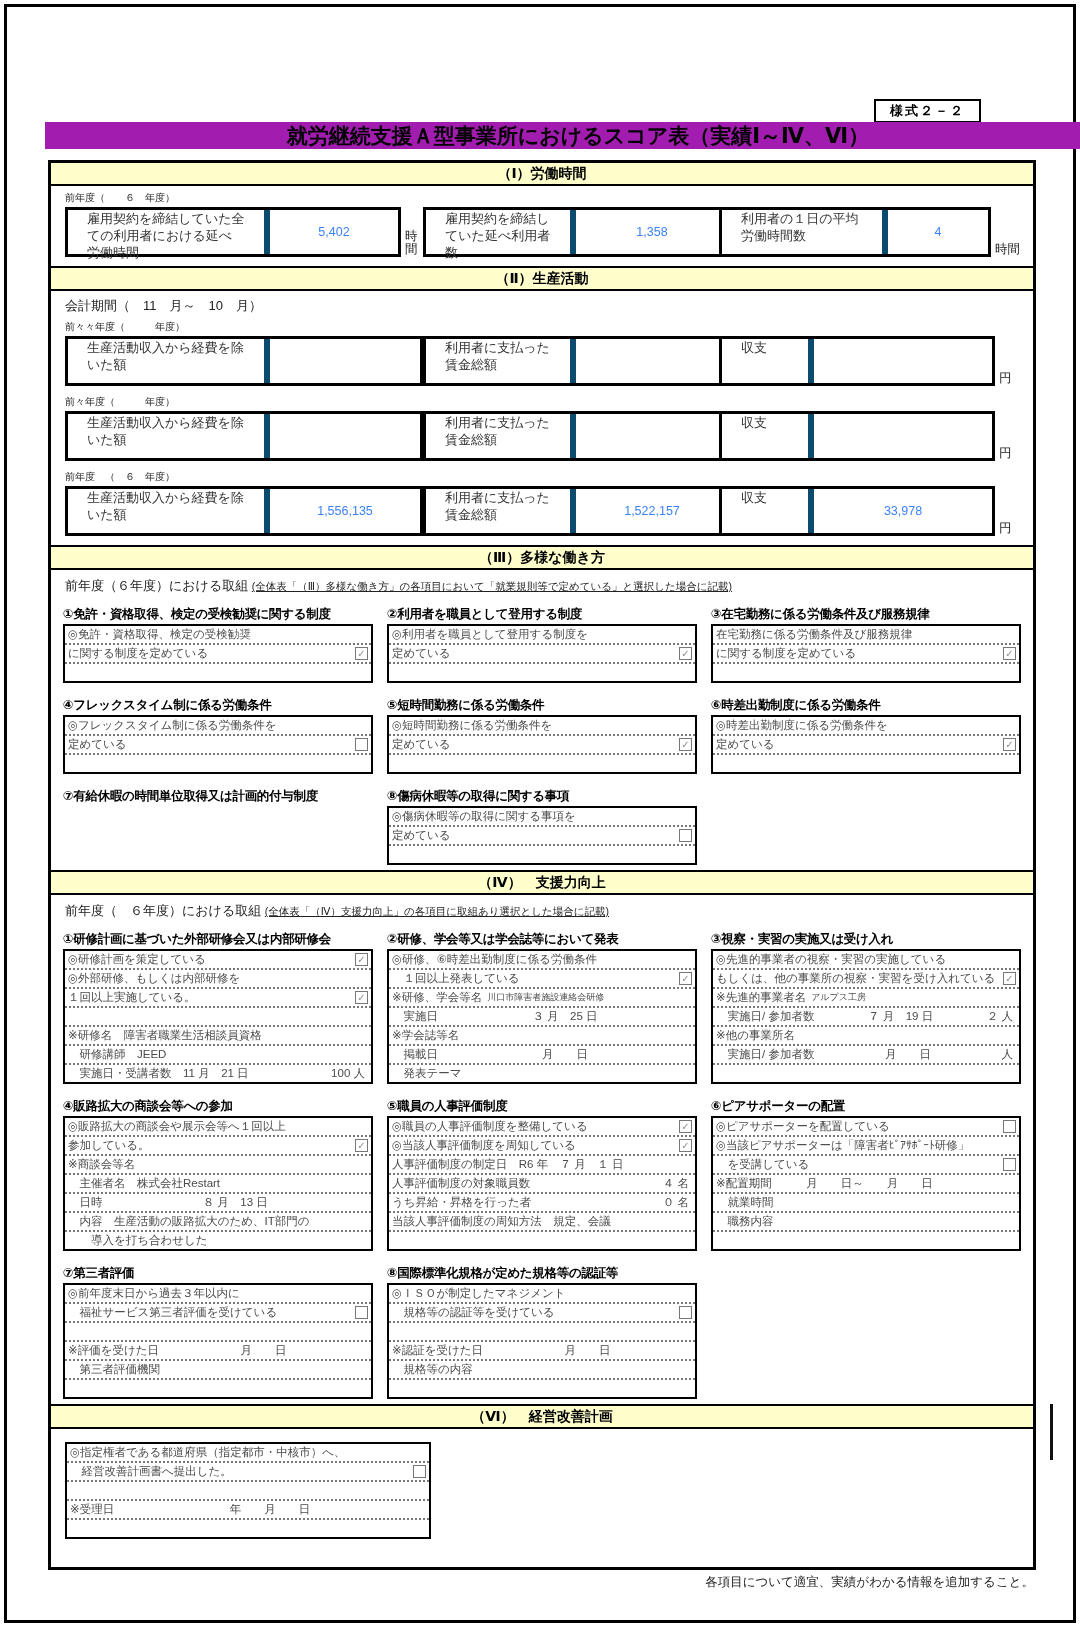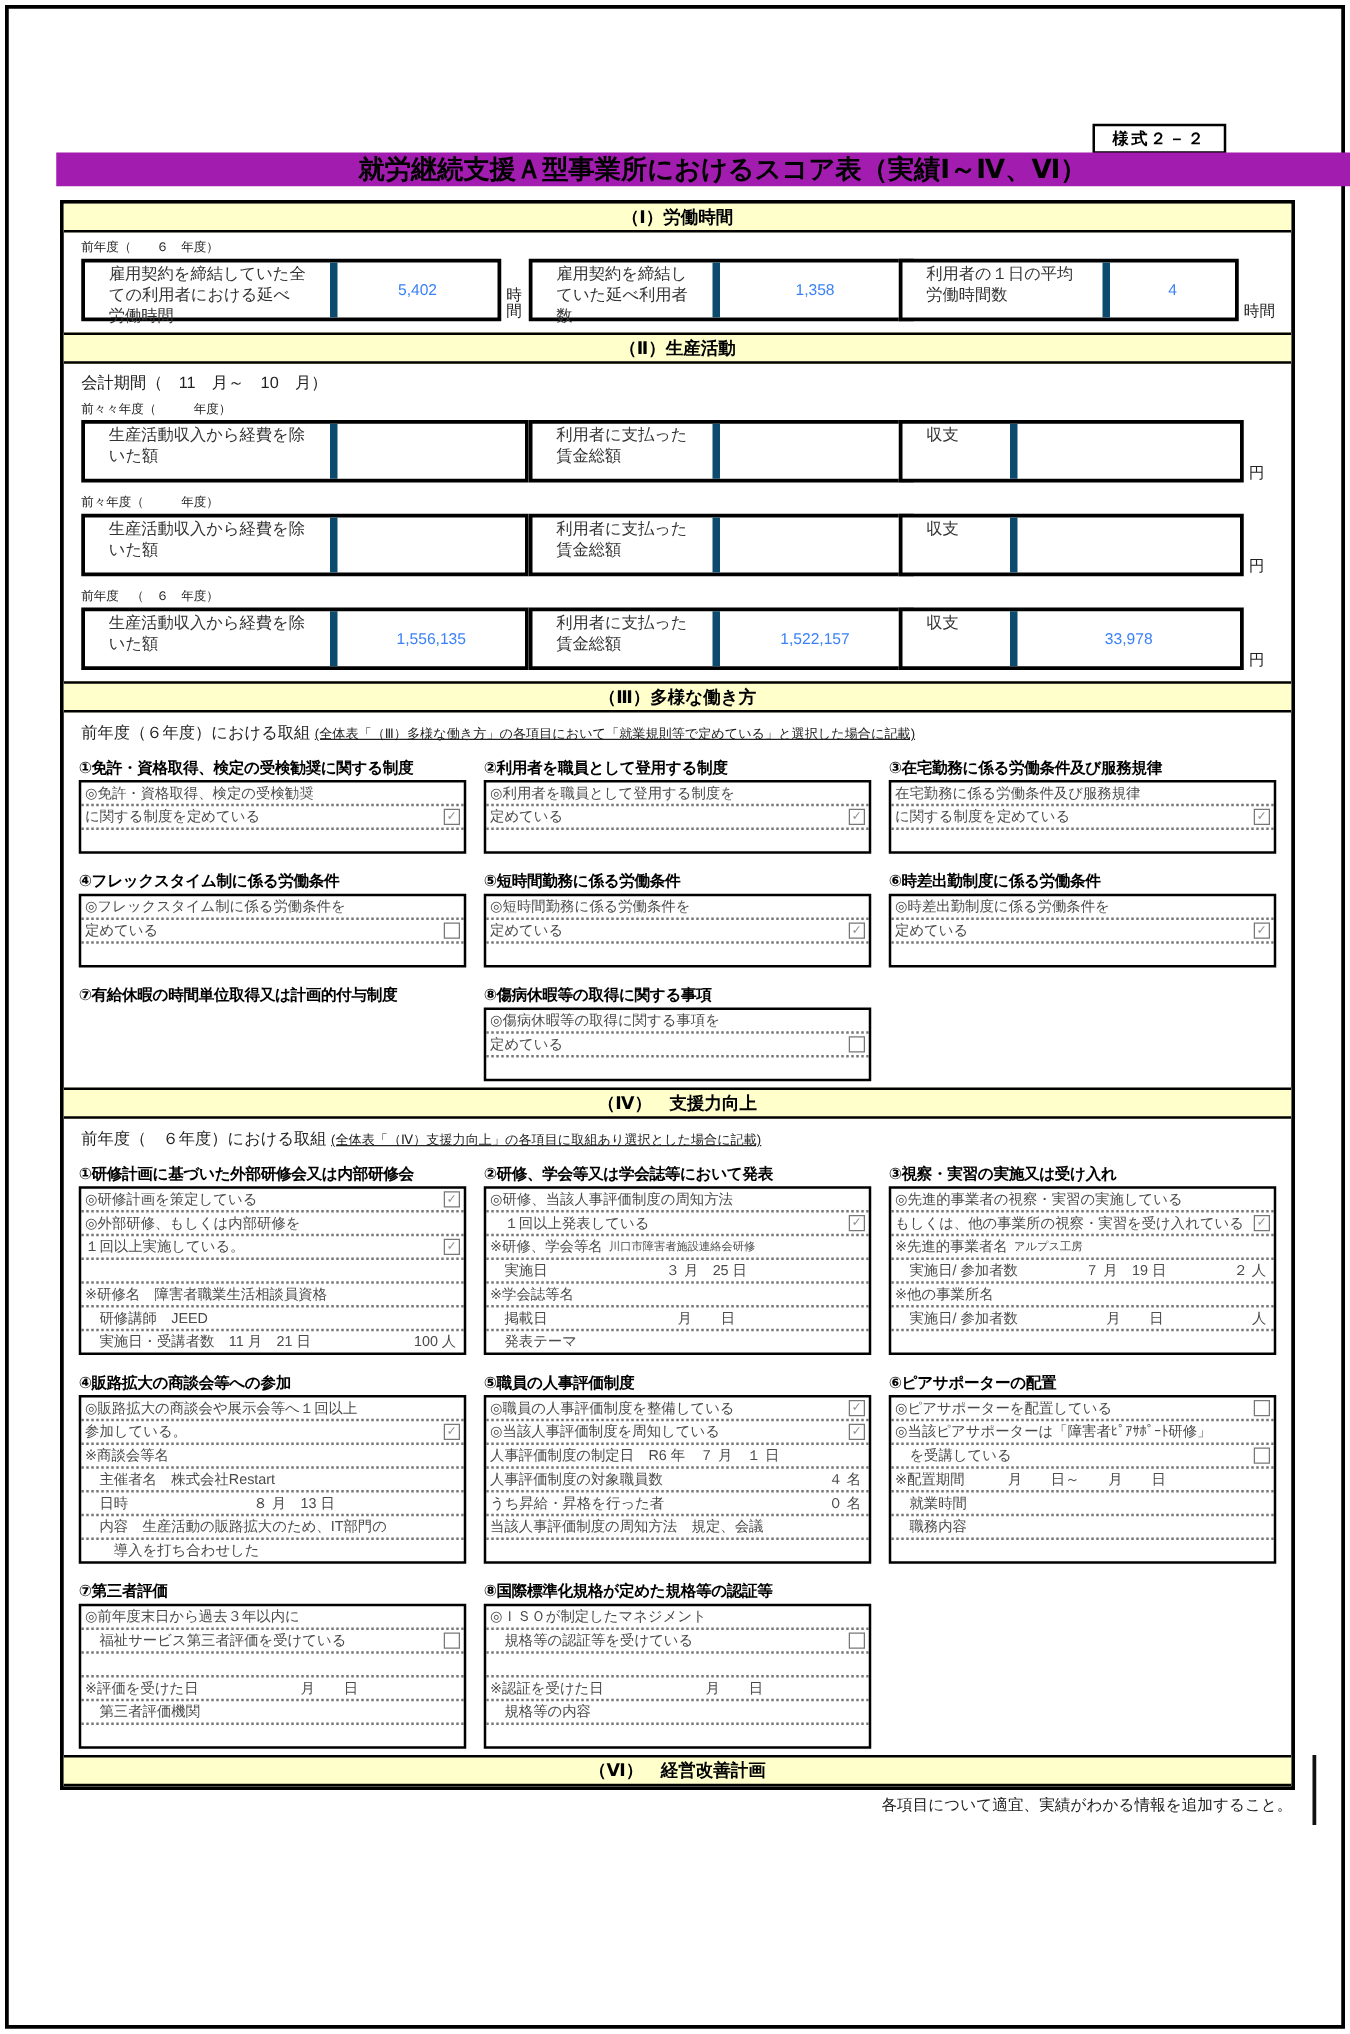--- a/index.html
+++ b/index.html
@@ -315,21 +315,21 @@
         <div class="brow">
               <span class="bt">　実施日・受講者数　11 月　21 日</span>
               <span class="brr">100 人</span>
             </div>
       </div>
     </div>
     <div class="gcol">
       <div class="btitle">②研修、学会等又は学会誌等において発表</div>
       <div class="fbox">
         <div class="brow">
-              <span class="bt">◎研修、当該人事評価制度の周知方法</span>
+              <span class="bt">◎研修、⑥時差出勤制度に係る労働条件</span>
             </div>
         <div class="brow">
               <span class="bt">　１回以上発表している</span>
               <span class="cbx">✓</span>
             </div>
         <div class="brow">
               <span class="bt">※研修、学会等名</span>
               <span class="brs">川口市障害者施設連絡会研修</span>
             </div>
         <div class="brow">
@@ -519,19 +519,40 @@
             </div>
         <div class="brow">
               <span class="bt"></span>
             </div>
       </div>
     </div>
     <div class="gcol"></div>
   </div>
 
   <div class="band">（Ⅵ）　経営改善計画</div>
+  <div class="s6wrap">
+    <div class="fbox s6box">
+      <div class="brow">
+            <span class="bt">◎指定権者である都道府県（指定都市・中核市）へ、</span>
+          </div>
+      <div class="brow">
+            <span class="bt">　経営改善計画書へ提出した。</span>
+            <span class="cbx"></span>
+          </div>
+      <div class="brow">
+            <span class="bt"></span>
+          </div>
+      <div class="brow">
+            <span class="bt">※受理日</span>
+            <span class="brc">年　　月　　日</span>
+          </div>
+      <div class="brow">
+            <span class="bt"></span>
+          </div>
+    </div>
+  </div>
 
 </div>
 
 <div class="footnote">各項目について適宜、実績がわかる情報を追加すること。</div>
 </div>
 
 <div class="rmark"></div>
 
 </body></html>

